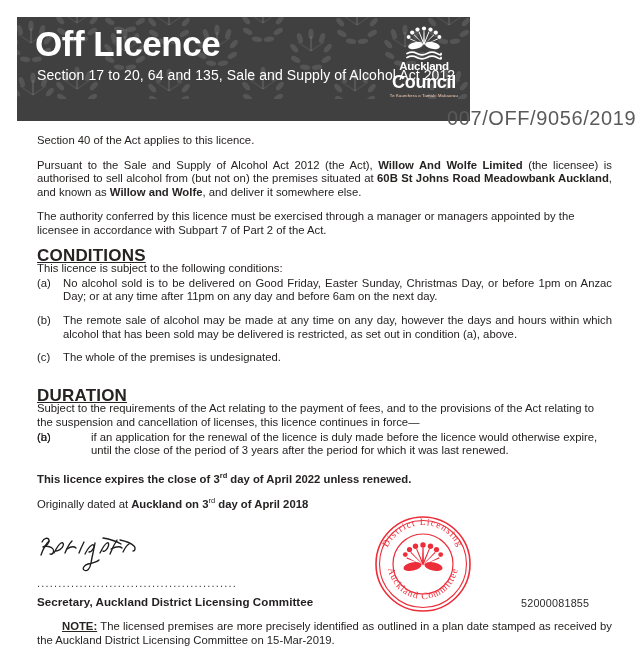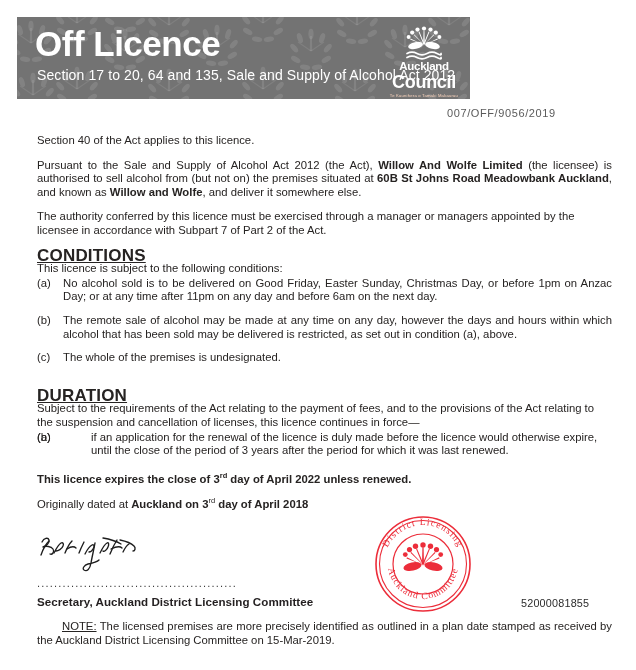--- a/index.html
+++ b/index.html
@@ -16,22 +16,22 @@
     color: #231f20;
     -webkit-font-smoothing: antialiased;
   }
 
   
   #banner {
     position: absolute;
     left: 17px;
     top: 17px;
     width: 453px;
-    height: 82px;
-    background: #737373;
+    height: 104px;
+    background: #404040;
     overflow: hidden;
   }
   #banner-pattern {
     position: absolute;
     inset: 0;
     opacity: 0.5;
   }
   #banner-title {
     position: absolute;
     left: 18px;
@@ -82,21 +82,21 @@
     letter-spacing: 0.2px;
     margin-top: 2px;
     white-space: nowrap;
   }
 
   
   #reference-number {
     position: absolute;
     left: 447px;
     top: 107px;
-    font-size: 11px;
+    font-size: 20px;
     font-family: "Liberation Sans", sans-serif;
     color: #5a5a5a;
     letter-spacing: 0.6px;
     white-space: nowrap;
   }
 
   
   #doc-body {
     position: absolute;
     left: 37px;
@@ -209,21 +209,21 @@
     position: absolute;
     left: 37px;
     top: 620px;
     width: 575px;
     font-size: 11.3px;
     line-height: 13.6px;
     text-align: justify;
     color: #262322;
   }
   #note-label {
-    font-weight: normal;
+    font-weight: bold;
     text-decoration: underline;
     padding-left: 25px;
   }
 </style>
 </head>
 <body>
 
 <div id="banner">
 
   <svg id="banner-pattern" viewBox="0 0 453 82" preserveAspectRatio="none" aria-hidden="true">

